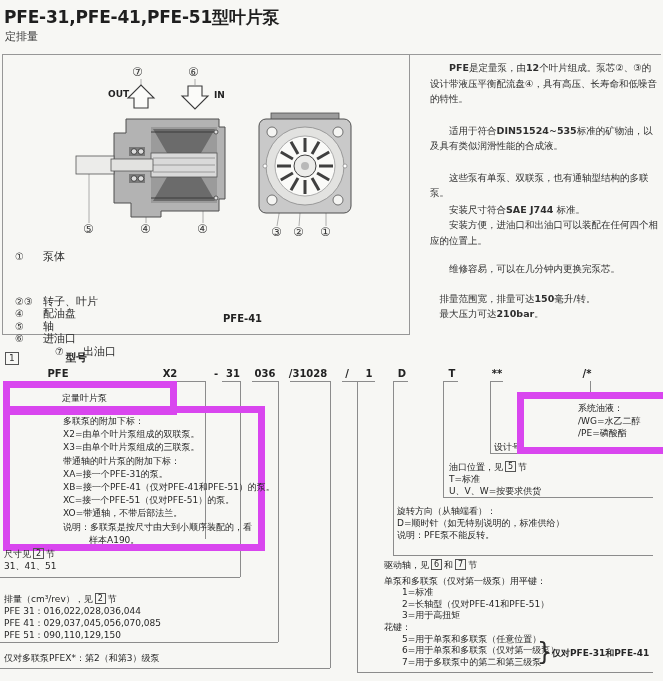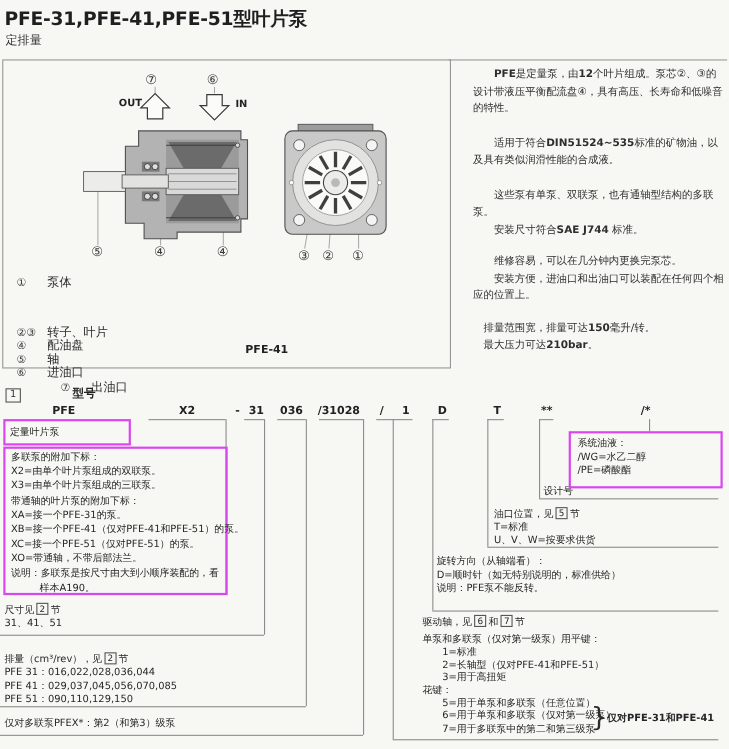--- a/index.html
+++ b/index.html
@@ -16,21 +16,21 @@
   .legend-label{font-size:11px;color:#2b2b2b;}
   .caption{font-size:10px;font-weight:bold;color:#222;}
   .intro{left:430px;top:60px;width:229px;font-size:9.5px;line-height:15.5px;color:#2e2e2e;}
   .intro p{margin:0;text-indent:2em;}
   .bd{font-weight:bold;}
   .secnum{display:inline-block;border:1px solid #555;font-size:9px;line-height:11px;padding:0 3px;margin-right:6px;color:#333;}
   .sechead{font-size:10.5px;font-weight:bold;color:#222;padding-left:36px;}
   .code{font-size:10px;font-weight:bold;color:#222;transform:translateX(-50%);white-space:nowrap;}
   .hl{border-top:1px solid #8c8c8c;height:0;}
   .vl{border-left:1px solid #8c8c8c;width:0;}
-  .bx{border:2px solid #d946ef;}
+  .bx{border:7px solid #d946ef;padding-left:48px;}
   .t9{font-size:9px;line-height:12px;color:#262626;white-space:nowrap;}
   .t9 .ref{display:inline-block;border:1px solid #555;font-size:8px;line-height:9px;padding:0 2px;margin:0 2px;vertical-align:1px;}
   .lines13 div{line-height:13.2px;}
   .ind{padding-left:26px;}
   .brace{font-size:24px;color:#2b2b2b;font-weight:normal;}
 </style>
 </head>
 <body>
 
 <div class="page">
@@ -133,22 +133,22 @@
       <div style="height:12.5px;margin-left:40px;"><span class="legend-num" style="display:inline-block;width:28px;">⑦</span><span class="legend-label">出油口</span></div>
     </div>
     <span class="abs caption" style="left:200px;top:258px;margin-left:20px;">PFE-41</span>
   </div>
 
   <div class="abs intro">
     <p><span class="bd">PFE</span><span>是定量泵，由</span><span class="bd">12</span><span>个叶片组成。泵芯②、③的设计带液压平衡配流盘④，具有高压、长寿命和低噪音的特性。</span></p>
     <p style="margin-top:16px;"><span>适用于符合</span><span class="bd">DIN51524~535</span><span>标准的矿物油，以及具有类似润滑性能的合成液。</span></p>
     <p style="margin-top:16px;">这些泵有单泵、双联泵，也有通轴型结构的多联泵。</p>
     <p style="margin-top:1px;"><span>安装尺寸符合</span><span class="bd">SAE J744</span><span> 标准。</span></p>
+    <p>安装方便，进油口和出油口可以装配在任何四个相应的位置上。</p>
     <p style="margin-top:13px;">维修容易，可以在几分钟内更换完泵芯。</p>
-    <p>安装方便，进油口和出油口可以装配在任何四个相应的位置上。</p>
     <p style="margin-top:14px;text-indent:1em;"><span>排量范围宽，排量可达</span><span class="bd">150</span><span>毫升/转。</span></p>
     <p style="text-indent:1em;"><span>最大压力可达</span><span class="bd">210bar</span><span>。</span></p>
   </div>
 
   <div>
     <div class="abs" style="left:5px;top:346px;">
       <span class="secnum">1</span>
       <span class="sechead">型号</span>
     </div>
 

